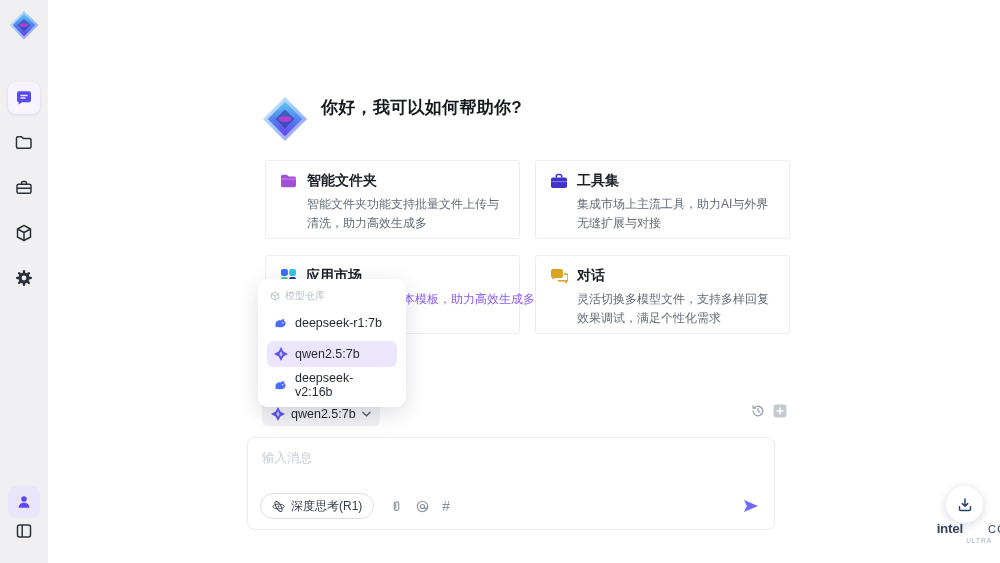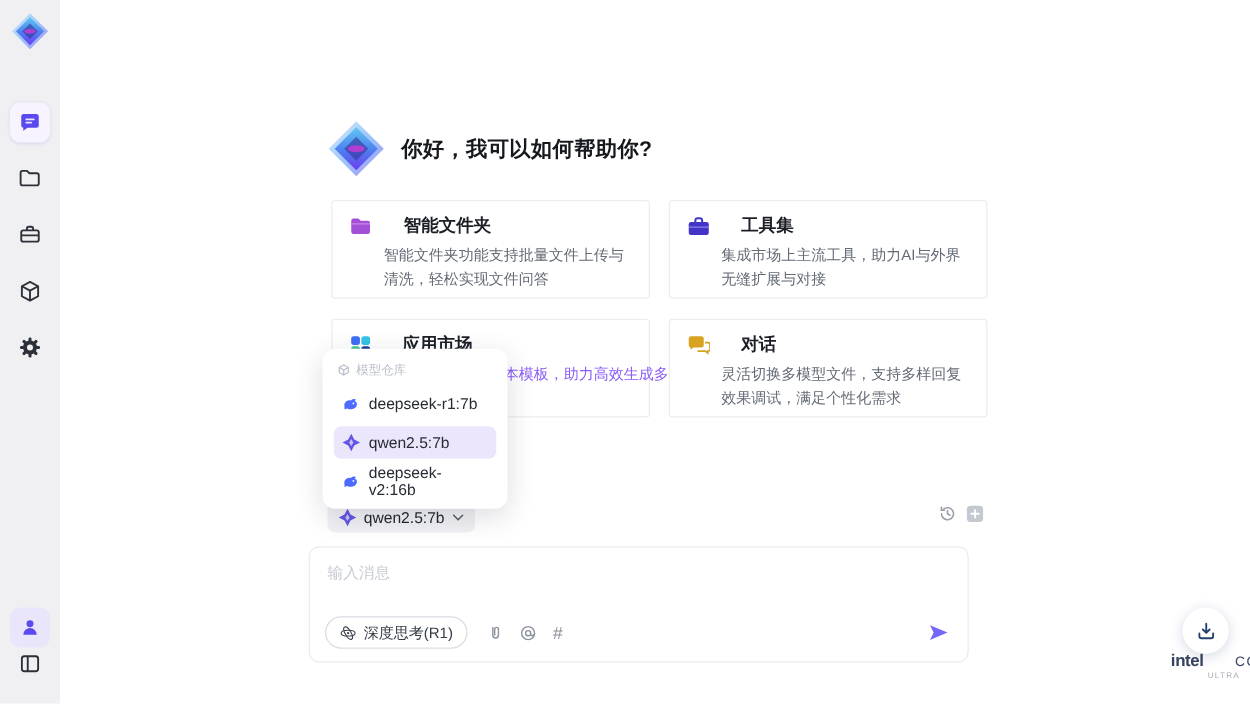--- a/index.html
+++ b/index.html
@@ -12,29 +12,29 @@
 
   
   .sidebar { position:absolute; left:0; top:0; width:48px; height:563px; background:#f0f0f2; }
   .side-logo { position:absolute; left:9px; top:8px; width:30px; height:34px; }
   .side-btn { position:absolute; left:8px; width:32px; height:32px; border-radius:8px;
               display:flex; align-items:center; justify-content:center; cursor:pointer; }
   .side-btn.active { background:#f7f4ff; box-shadow:0 1px 3px rgba(90,70,210,.15); }
   .side-btn.user-bg { background:#e9e5fb; }
 
   
-  .greeting { position:absolute; left:262px; top:96px; display:flex; align-items:center; gap:13px; }
+  .greeting { position:absolute; left:262px; top:96px; display:flex; align-items:flex-start; gap:13px; }
   .greeting h1 { font-size:17px; font-weight:700; color:#15181d; letter-spacing:.3px; }
 
   
   .cards { position:absolute; left:265px; top:160px; width:525px; display:grid;
            grid-template-columns:255px 255px; grid-auto-rows:79px; column-gap:15px; row-gap:16px; }
   .card { position:relative; background:#fff; border:1px solid #ecedf1; border-radius:3px;
           padding:11px 14px; cursor:pointer; }
-  .card-head { display:flex; align-items:center; gap:25px; }
+  .card-head { display:flex; align-items:center; gap:9px; }
   .card-title { font-size:14px; font-weight:700; color:#1c1f26; }
   .card-desc { margin:5px 0 0 27px; font-size:12px; color:#646b76; line-height:1.6; }
   .card-desc-frag { position:absolute; left:137px; top:35px; font-size:12px; color:#8b5cf6; white-space:nowrap; }
 
   
   .dropdown { position:absolute; left:258px; top:279px; width:148px; background:#fff;
               border-radius:10px; box-shadow:0 6px 22px rgba(30,35,60,.15); padding:8px 9px 9px; z-index:10; }
   .dd-header { display:flex; align-items:center; gap:5px; font-size:10px; color:#b9bfc9; padding:2px 3px; }
   .dd-item { display:flex; align-items:center; gap:7px; height:26px; border-radius:6px;
              padding:0 7px; font-size:12.5px; color:#262b34; margin-top:5px; cursor:pointer; }
@@ -187,21 +187,21 @@
   <div class="card">
     <div class="card-head">
       <span>
         <svg viewBox="0 0 18 16" width="18" height="16">
           <path d="M1 3.6A1.8 1.8 0 0 1 2.8 1.8h4l1.8 1.8h5.6A1.8 1.8 0 0 1 16 5.4v7A1.8 1.8 0 0 1 14.2 14.2H2.8A1.8 1.8 0 0 1 1 12.4z" fill="#a34fd6"></path>
           <path d="M1 6h15" stroke="#c98ae6" stroke-width="1"></path>
         </svg>
       </span>
       <span class="card-title">智能文件夹</span>
     </div>
-    <div class="card-desc">智能文件夹功能支持批量文件上传与清洗，轻松实现文件问答</div>
+    <div class="card-desc">智能文件夹功能支持批量文件上传与清洗，助力高效生成多</div>
   </div>
 
   <div class="card">
     <div class="card-head">
       <span>
         <svg viewBox="0 0 18 16" width="18" height="16">
           <rect x="1" y="4.5" width="16" height="10.5" rx="1.8" fill="#4334c9"></rect>
           <path d="M6.3 4.5V3.2A1.7 1.7 0 0 1 8 1.5h2a1.7 1.7 0 0 1 1.7 1.7v1.3" fill="none" stroke="#4334c9" stroke-width="1.6"></path>
           <path d="M1 8.6h16" stroke="#8b80e6" stroke-width="1"></path>
         </svg>

